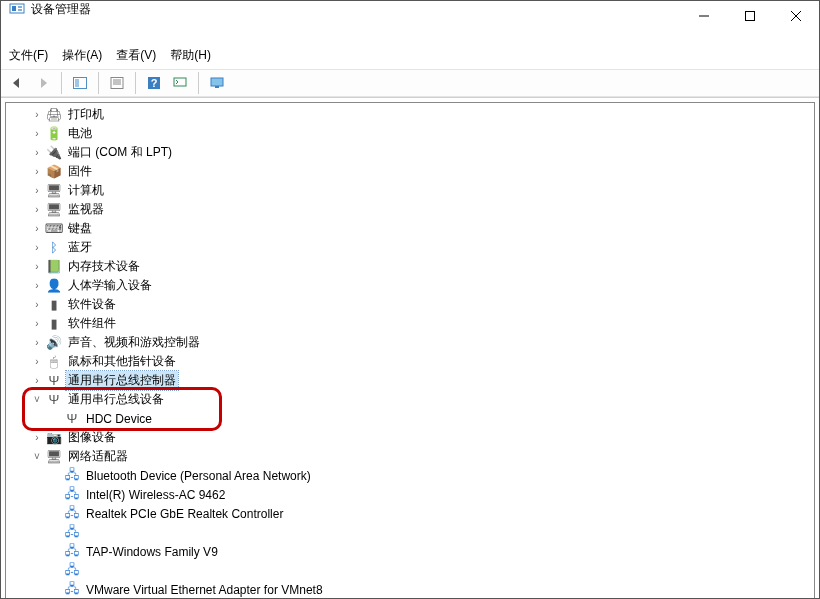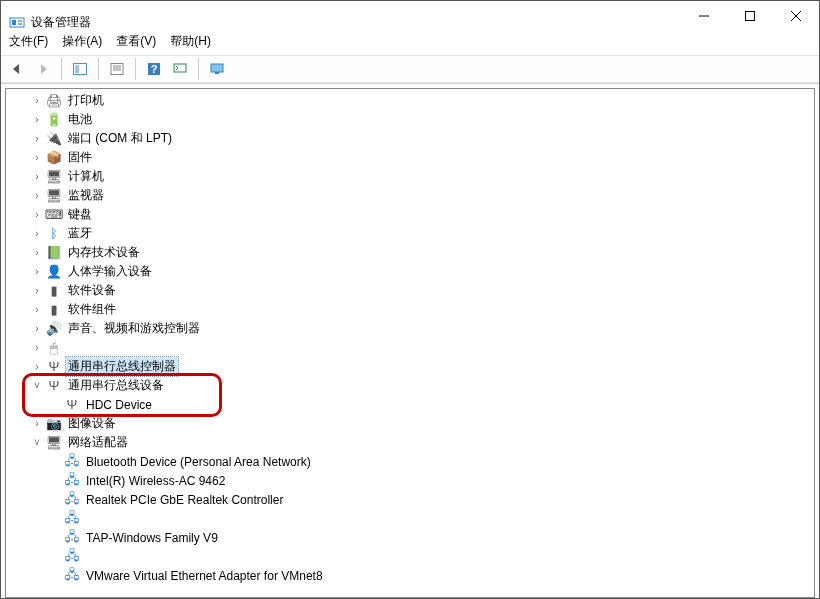--- a/index.html
+++ b/index.html
@@ -11,21 +11,21 @@
     color: #000;
     width: 820px;
     height: 599px;
     overflow: hidden;
     border: 1px solid #555;
     position: relative;
   }
   .titlebar {
     height: 30px;
     display: flex;
-    align-items: flex-end;
+    align-items: flex-start;
     padding-left: 8px;
     background: #fff;
   }
   .titlebar .app-icon {
     width: 16px; height: 16px;
     margin-right: 6px;
     display:inline-flex;align-items:center;justify-content:center;
   }
   .titlebar .title { flex: 1; font-size: 12px; }
   .win-controls { display: flex; }
@@ -35,20 +35,21 @@
     font-family: "Segoe UI Symbol", sans-serif;
     font-size: 10px;
     cursor: default;
   }
   .menubar {
     padding: 2px 8px 4px 8px;
     display: flex;
     gap: 14px;
     font-size: 12px;
     border-bottom: 1px solid transparent;
+    margin-top: 14px;
   }
   .toolbar {
     height: 28px;
     display: flex;
     align-items: center;
     padding: 2px 4px;
     border-top: 1px solid #e5e5e5;
     border-bottom: 1px solid #e5e5e5;
     gap: 2px;
     background: #fdfdfd;
@@ -278,20 +279,21 @@
           <span class="label">软件组件</span>
         </div>
         <div class="row" style="padding-left: 24px;">
           <span class="expander">›</span>
           <span class="dev-icon" style="color: rgb(85, 85, 85);">🔊</span>
           <span class="label">声音、视频和游戏控制器</span>
         </div>
         <div class="row" style="padding-left: 24px;">
           <span class="expander">›</span>
           <span class="dev-icon" style="color: rgb(85, 85, 85);">🖱</span>
+          <span class="label">鼠标和其他指针设备</span>
         </div>
         <div class="row selected" style="padding-left: 24px;">
           <span class="expander">›</span>
           <span class="dev-icon" style="color: rgb(85, 85, 85);">Ψ</span>
           <span class="label">通用串行总线控制器</span>
         </div>
         <div class="row" style="padding-left: 24px;">
           <span class="expander">˅</span>
           <span class="dev-icon" style="color: rgb(85, 85, 85);">Ψ</span>
           <span class="label">通用串行总线设备</span>

